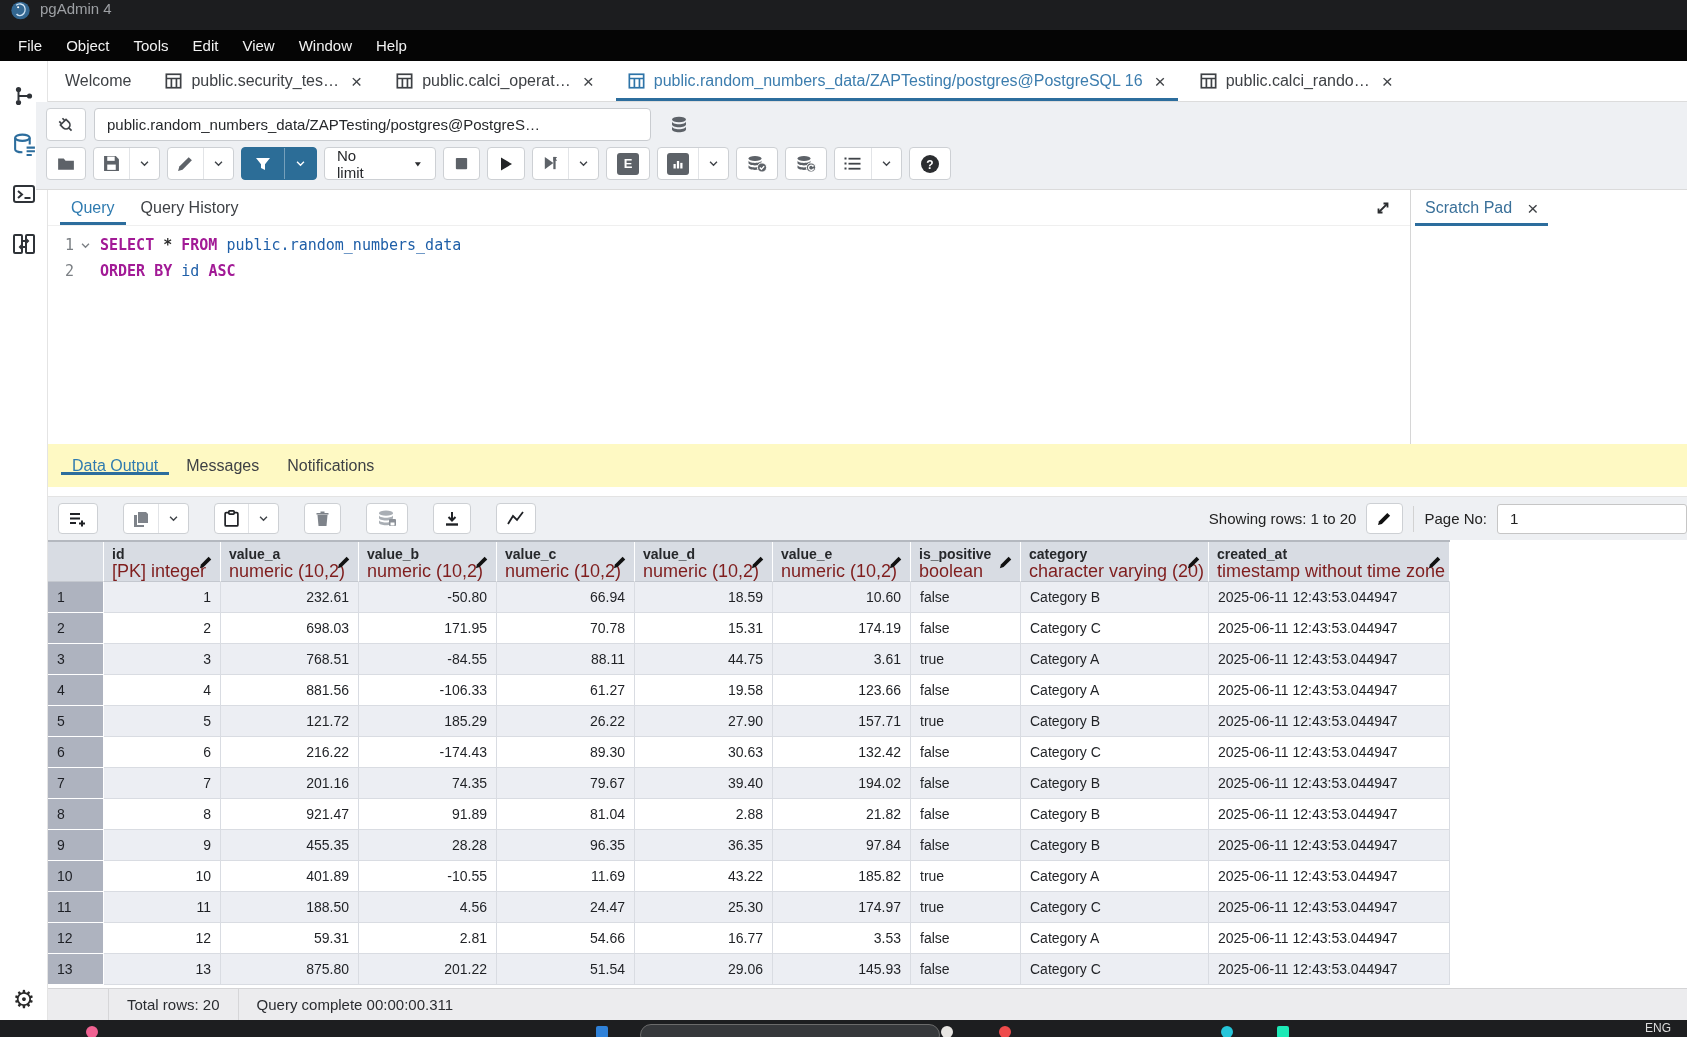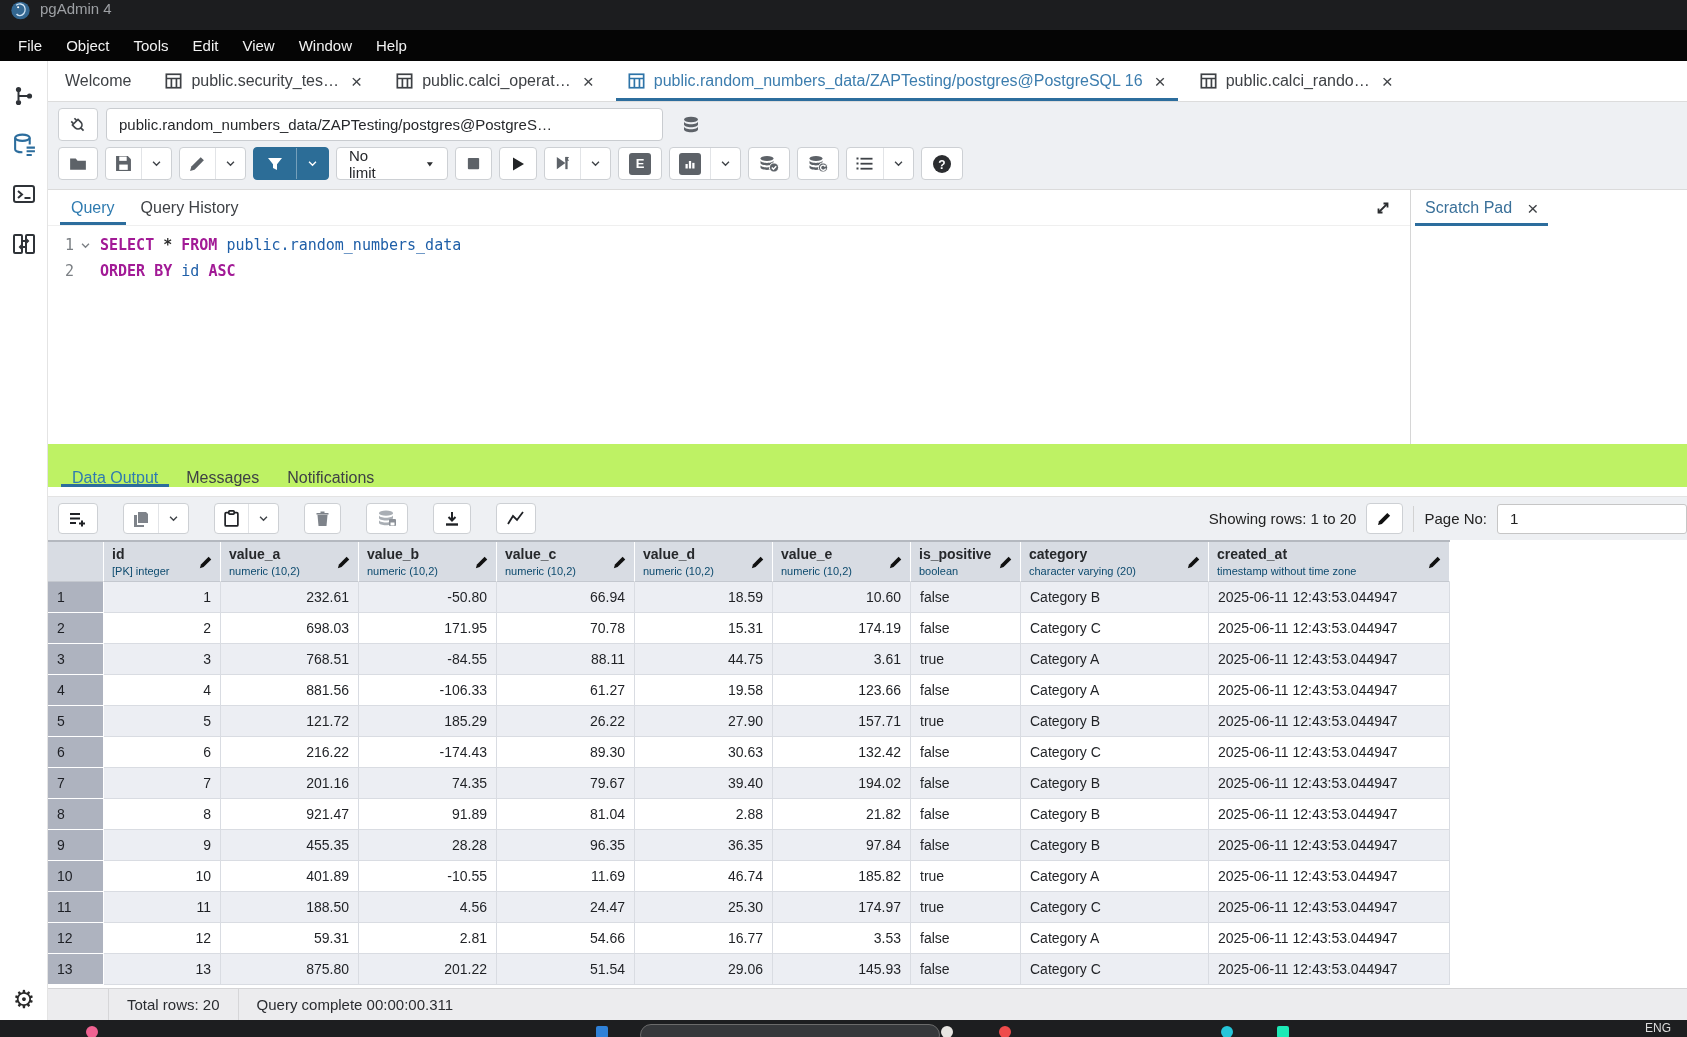--- a/index.html
+++ b/index.html
@@ -27,21 +27,21 @@
           border-bottom:1px solid #dcdcdc;display:flex;align-items:stretch;overflow:hidden}
   .btab{display:flex;align-items:center;gap:9px;padding:0 17px;font-size:16px;color:#3e4145;
         position:relative;white-space:nowrap;cursor:pointer}
   .btab svg{color:#3e4145;flex:none}
   .btab.active{color:#3c7dae}
   .btab.active svg{color:#2e74a8}
   .btab.active::after{content:"";position:absolute;left:5px;right:5px;bottom:0;height:3px;background:#2c6d9d}
   .tclose{font-size:19px;color:#43464a;margin-left:3px;line-height:1}
 
   
-  .qthead{position:absolute;left:48px;top:102px;right:0;height:88px;background:#eef0f3;
+  .qthead{position:absolute;left:36px;top:102px;right:0;height:88px;background:#eef0f3;
           border-bottom:1px solid #dbdbdb}
   .connrow{display:flex;align-items:center;gap:8px;padding:6px 0 0 10px}
   .toolrow{display:flex;align-items:center;gap:7px;padding:6px 0 0 10px}
   .btn,.grp{background:#fff;border:1px solid #cdd0d4;border-radius:4px;height:33px;
             display:inline-flex;align-items:center}
   .btn{justify-content:center;padding:0 10px;cursor:pointer}
   .grp{padding:0}
   .seg{height:100%;display:flex;align-items:center;justify-content:center;padding:0 9px;cursor:pointer}
   .seg+.seg{border-left:1px solid #e2e4e7}
   .grp.blue{background:#2c6d97;border-color:#2c6d97}
@@ -74,42 +74,42 @@
   .scratch{position:absolute;left:1410px;top:190px;right:0;height:262px;background:#fff;
            border-left:1px solid #d6d6d6}
   .scratch-h{height:36px;display:flex;align-items:center;gap:12px;padding:0 14px;font-size:16px;
              color:#3a7099;position:relative;width:fit-content}
   .scratch-h::after{content:"";position:absolute;left:4px;right:4px;bottom:0;height:3px;background:#2c6d9d}
   .scratch-body{position:absolute;left:0;top:36px;right:0;bottom:0;border:none;resize:none;background:#fff}
 
   .hsplit{position:absolute;left:48px;top:452px;right:0;height:1px;background:#cfcfcf}
 
   
-  .restabs{position:absolute;left:48px;top:444px;right:0;height:43px;background:#bef264;
-           display:flex;align-items:flex-end;padding-left:10px}
+  .restabs{position:absolute;left:48px;top:444px;right:0;height:43px;background:#fef9c3;
+           display:flex;align-items:center;padding-left:10px}
   .rtab{display:flex;align-items:center;padding:0 14px;font-size:16px;color:#3e4145;position:relative;cursor:pointer}
   .rtab.active{color:#2f7bb0}
   .rtab.active::after{content:"";position:absolute;left:3px;right:3px;bottom:0;height:3px;background:#2c6d9d}
 
   .restool{position:absolute;left:48px;top:496px;right:0;height:44px;background:#eef0f3;
            border-top:1px solid #e3e3e3;display:flex;align-items:center;gap:25px;padding-left:10px}
   .restool .btn,.restool .grp{height:31px}
   .paging{margin-left:auto;display:flex;align-items:center;gap:10px}
   .showing{font-size:15px;color:#222}
   .pgdiv{width:1px;height:26px;background:#d2d2d2}
   .pagelabel{font-size:15px;color:#222}
   .pageinput{width:190px;height:30px;border:1px solid #c6c6c6;border-radius:3px;font-size:15px;
              padding:0 12px;font-family:"Liberation Sans",sans-serif;color:#222}
 
   
   .grid-hdr{position:absolute;left:48px;top:540px;height:42px;display:flex;border-top:2px solid #b4b8bf}
   .hcell{background:#d8dce3;border-right:1px solid #fff;border-bottom:1px solid #c4c8cf;
          padding:4px 26px 4px 8px;position:relative;flex:none;cursor:pointer}
   .hname{font-size:14px;font-weight:bold;color:#26282b;line-height:17px}
-  .htype{font-size:11px;color:#0c4a6e;line-height:16px;white-space:nowrap}
+  .htype{font-size:18px;color:#7f1d1d;line-height:16px;white-space:nowrap}
   .hpencil{position:absolute;right:7px;top:50%;transform:translateY(-50%)}
   .grid-body{position:absolute;left:48px;top:582px;height:406px;overflow:hidden}
   .grow{display:flex;height:31px}
   .gcell{border-right:1px solid #d9dce2;border-bottom:1px solid #d9dce2;font-size:14px;color:#1f2125;
          display:flex;align-items:center;padding:0 9px;flex:none;overflow:hidden;white-space:nowrap;cursor:default}
   .grow.odd .gcell{background:#eceef3}
   .grow.even .gcell{background:#fff}
   .gcell.rn{background:#aeb3bf !important;color:#1d1f24;border-right:1px solid #fff;border-bottom:1px solid #fff}
   .gcell.r{justify-content:flex-end}
 
@@ -697,21 +697,21 @@
       <div class="gcell" style="width: 110px;">false</div>
       <div class="gcell" style="width: 188px;">Category B</div>
       <div class="gcell" style="width: 241px;">2025-06-11 12:43:53.044947</div>
     </div>
     <div class="grow even">
       <div class="gcell rn" style="width: 56px;">10</div>
       <div class="gcell r" style="width: 117px;">10</div>
       <div class="gcell r" style="width: 138px;">401.89</div>
       <div class="gcell r" style="width: 138px;">-10.55</div>
       <div class="gcell r" style="width: 138px;">11.69</div>
-      <div class="gcell r" style="width: 138px;">46.74</div>
+      <div class="gcell r" style="width: 138px;">43.22</div>
       <div class="gcell r" style="width: 138px;">185.82</div>
       <div class="gcell" style="width: 110px;">true</div>
       <div class="gcell" style="width: 188px;">Category A</div>
       <div class="gcell" style="width: 241px;">2025-06-11 12:43:53.044947</div>
     </div>
     <div class="grow odd">
       <div class="gcell rn" style="width: 56px;">11</div>
       <div class="gcell r" style="width: 117px;">11</div>
       <div class="gcell r" style="width: 138px;">188.50</div>
       <div class="gcell r" style="width: 138px;">4.56</div>

